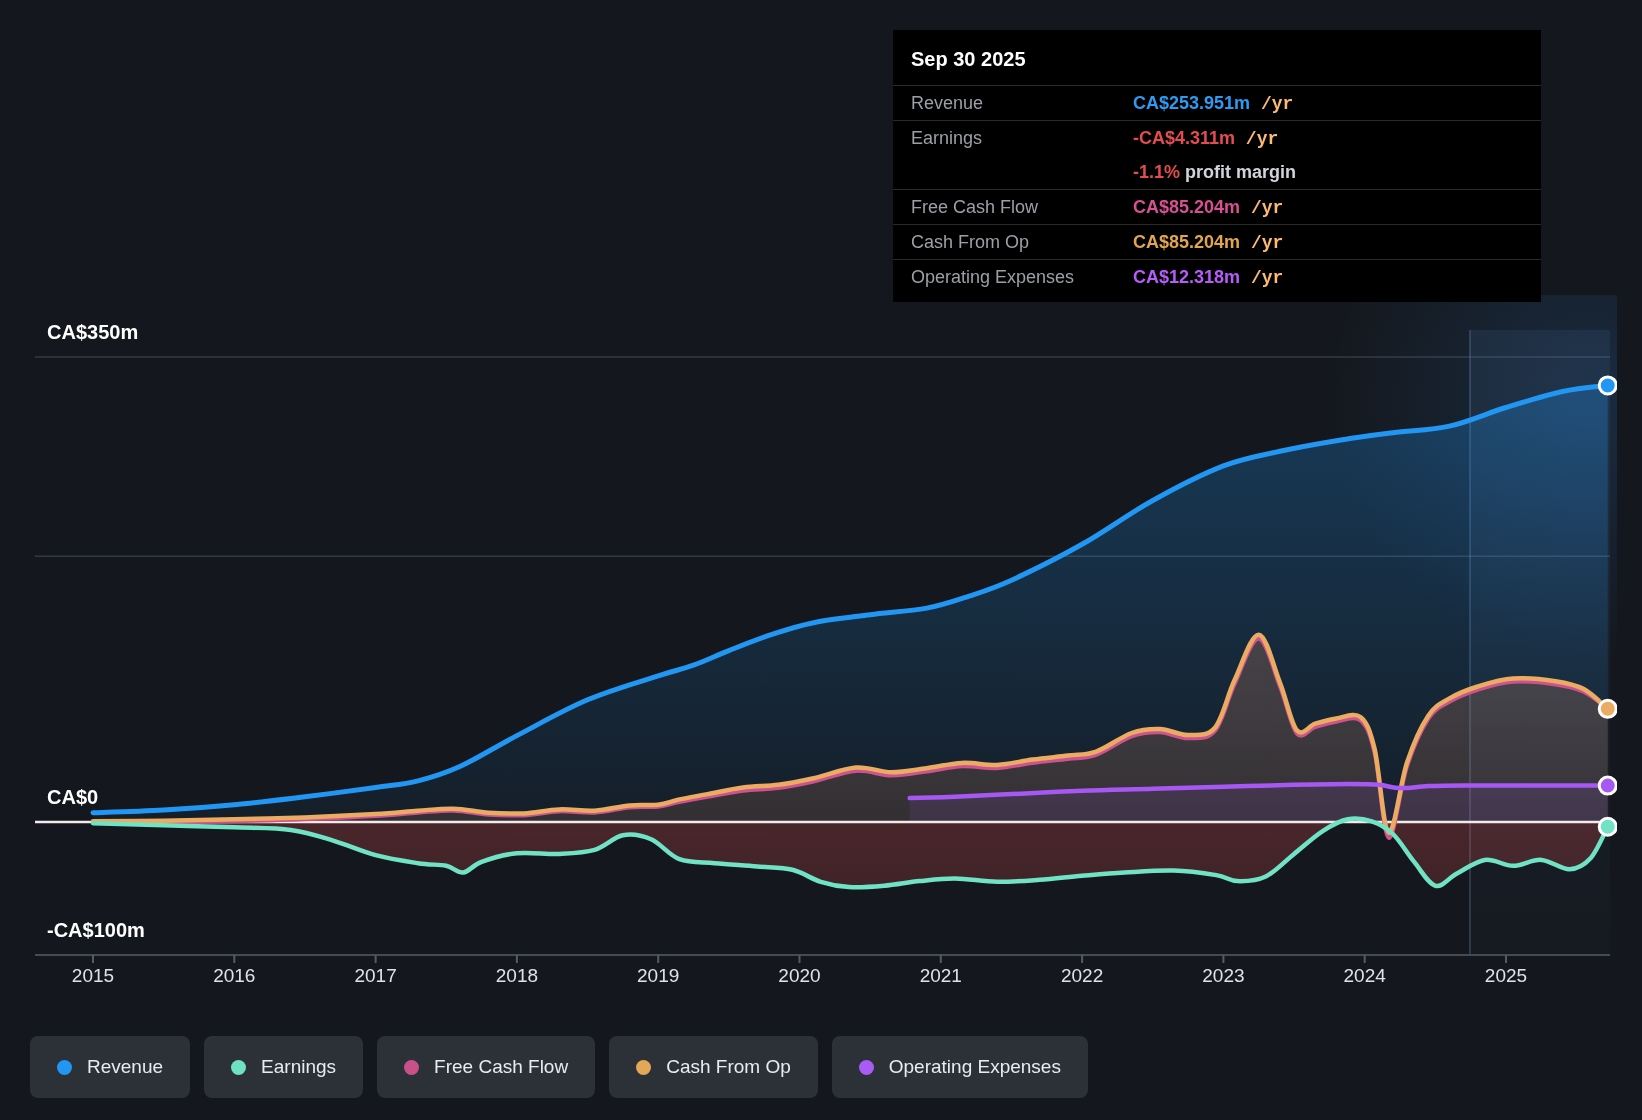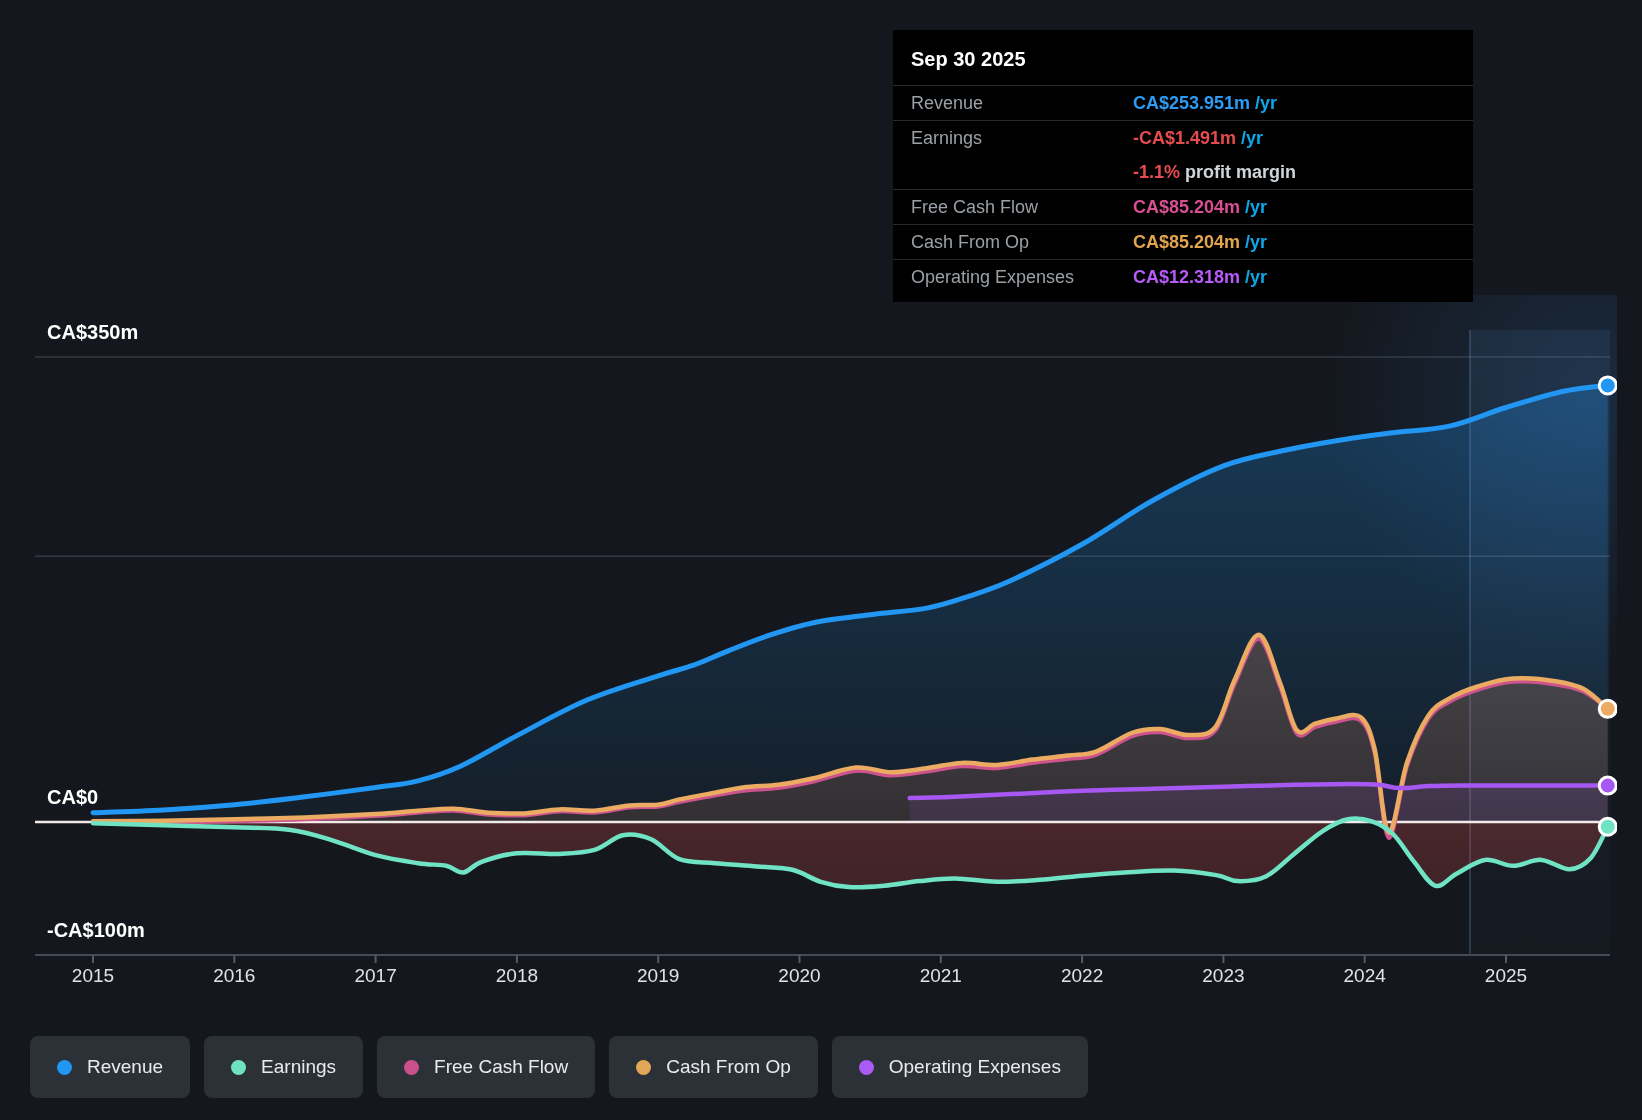--- a/index.html
+++ b/index.html
@@ -1,28 +1,28 @@
 <!DOCTYPE html>
 <html><head>
 <meta charset="utf-8">
 <style>
   html,body{margin:0;padding:0;background:#14181e;}
   .app{position:relative;width:1642px;height:1120px;background:#14181e;overflow:hidden;
        font-family:"Liberation Sans",sans-serif;}
   #chart-svg{position:absolute;left:0;top:0;}
   
-  .tooltip{position:absolute;left:893px;top:30px;width:580px;background:#000;
+  .tooltip{position:absolute;left:893px;top:30px;width:648px;background:#000;
            padding:10px 0 8px;box-sizing:border-box;z-index:5;}
   .tt-title{color:#fff;font-size:20px;font-weight:bold;padding:8px 18px 14px;}
   .tt-row{display:flex;align-items:center;height:34px;margin:0 0;padding:0 18px;
           border-top:1px solid #2a2a2a;font-size:18px;}
   .tt-row.no-divider{border-top:none;}
   .tt-label{width:222px;color:#9aa0a6;flex:none;}
   .tt-value{font-weight:bold;}
-  .tt-suffix{color:#0ea5e9;font-weight:bold;}
+  .tt-suffix{color:#fdba74;font-weight:bold;font-family:Liberation Mono, monospace;}
   .tt-suffix-light{color:#cfd4d9;font-weight:bold;}
   
   .legend{position:absolute;left:30px;top:1036px;display:flex;gap:14px;z-index:4;}
   .legend-chip{display:flex;align-items:center;gap:15px;height:62px;padding:0 27px;
                background:#2c3037;border-radius:8px;color:#e9ecef;font-size:19px;cursor:pointer;}
   .legend-dot{width:15px;height:15px;border-radius:50%;flex:none;}
 </style>
 </head>
 <body>
 
@@ -111,21 +111,21 @@
     </svg>
 
   <div class="tooltip">
     <div class="tt-title">Sep 30 2025</div>
     <div class="tt-row">
       <span class="tt-label">Revenue</span>
       <span><span class="tt-value" style="color: rgb(45, 155, 243);">CA$253.951m</span><span class="tt-suffix"> /yr</span></span>
     </div>
     <div class="tt-row">
       <span class="tt-label">Earnings</span>
-      <span><span class="tt-value" style="color: rgb(230, 76, 79);">-CA$1.491m</span><span class="tt-suffix"> /yr</span></span>
+      <span><span class="tt-value" style="color: rgb(230, 76, 79);">-CA$4.311m</span><span class="tt-suffix"> /yr</span></span>
     </div>
     <div class="tt-row no-divider">
       <span class="tt-label"></span>
       <span><span class="tt-value" style="color: rgb(230, 76, 79);">-1.1%</span><span class="tt-suffix-light"> profit margin</span></span>
     </div>
     <div class="tt-row">
       <span class="tt-label">Free Cash Flow</span>
       <span><span class="tt-value" style="color: rgb(217, 79, 147);">CA$85.204m</span><span class="tt-suffix"> /yr</span></span>
     </div>
     <div class="tt-row">

